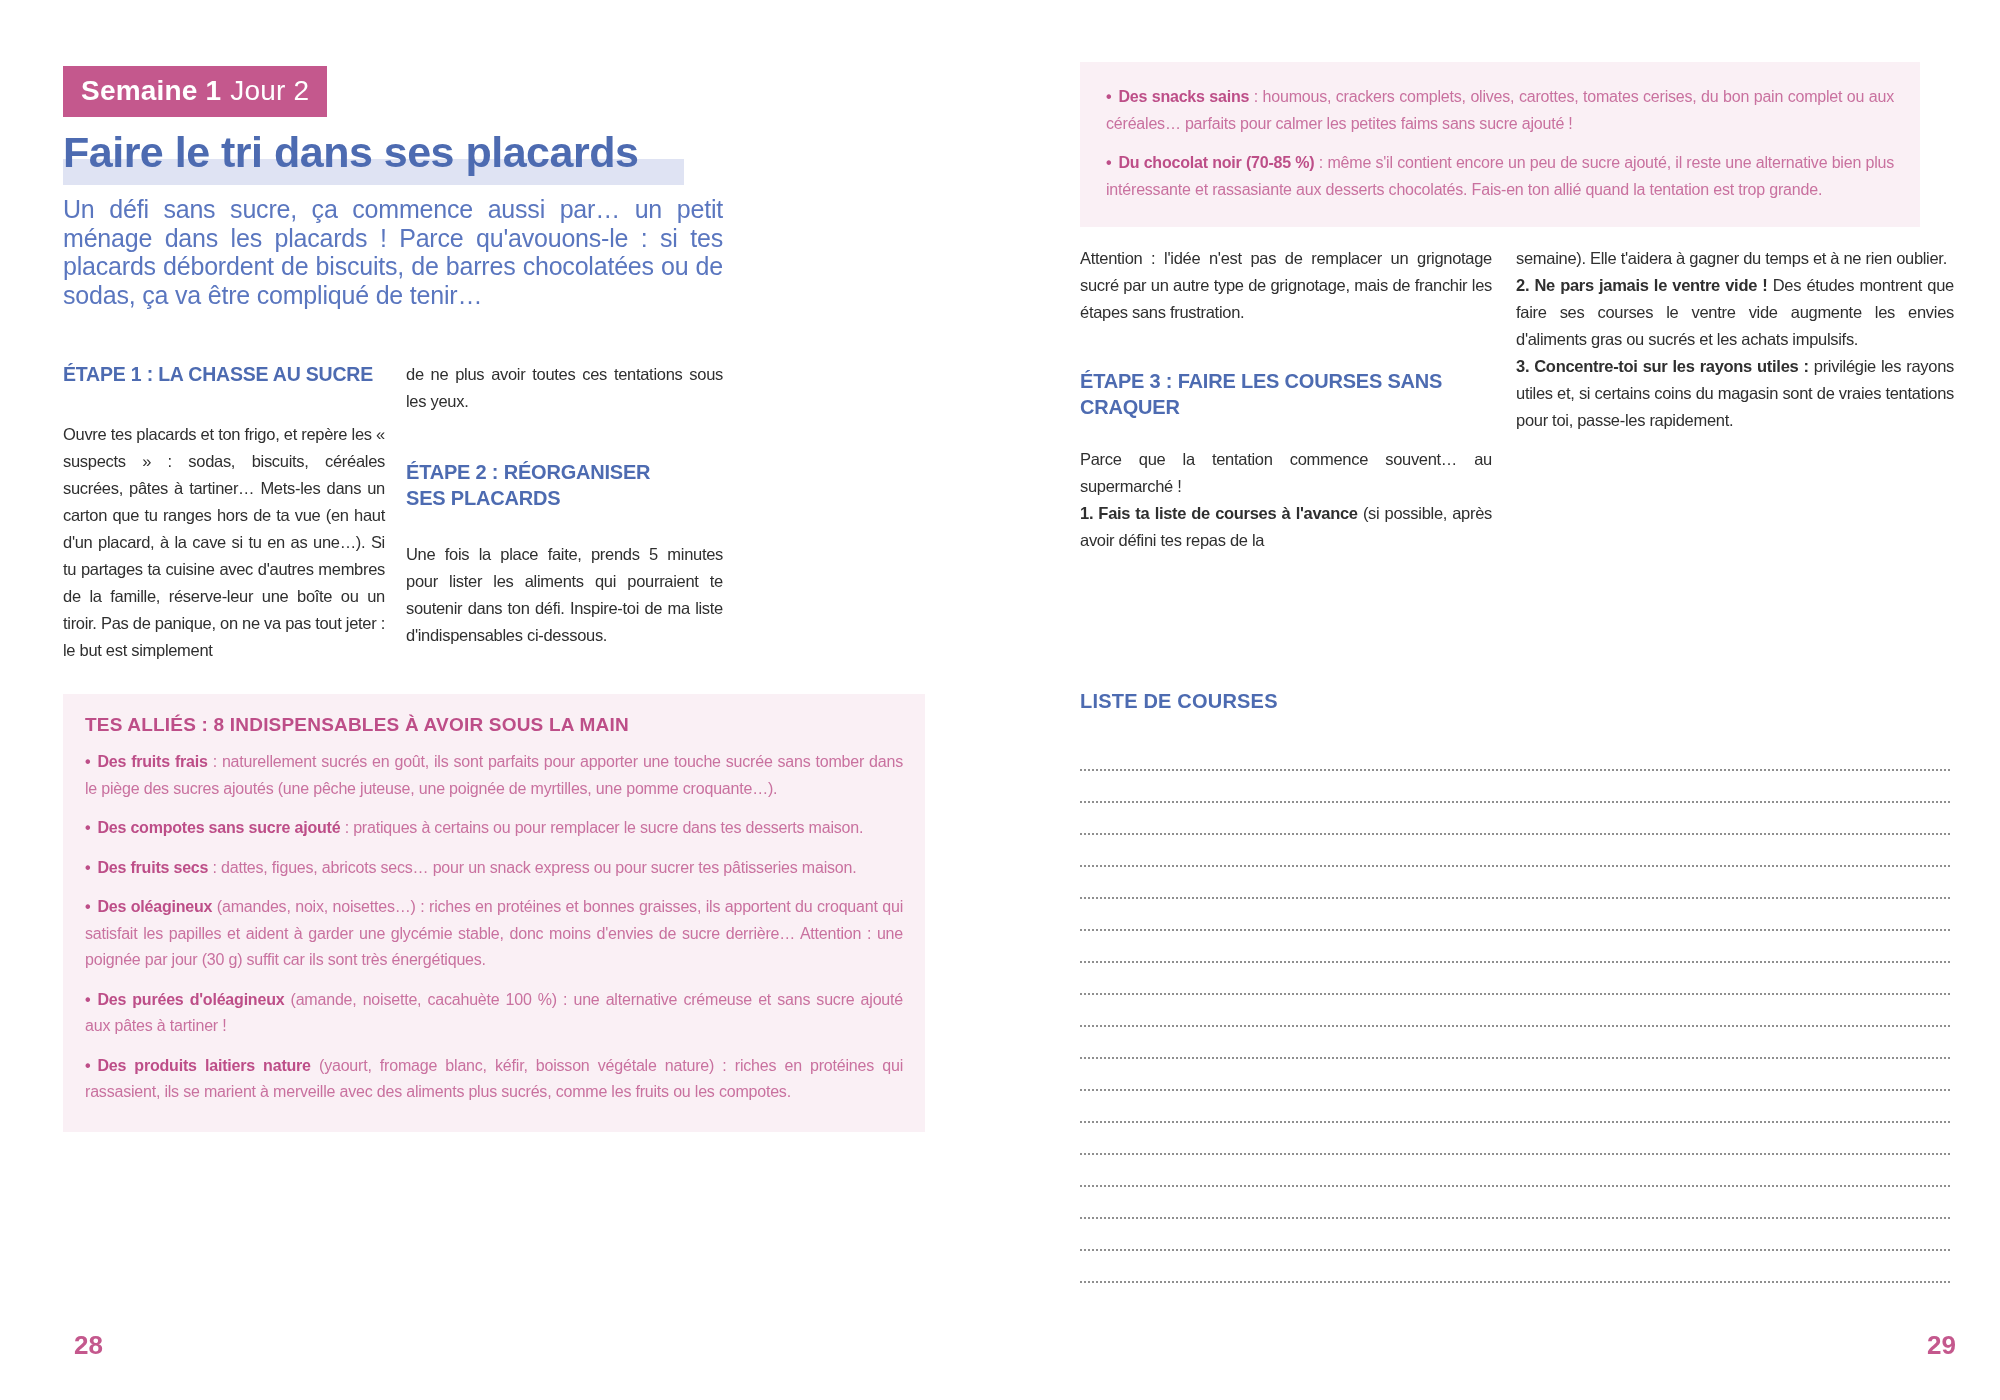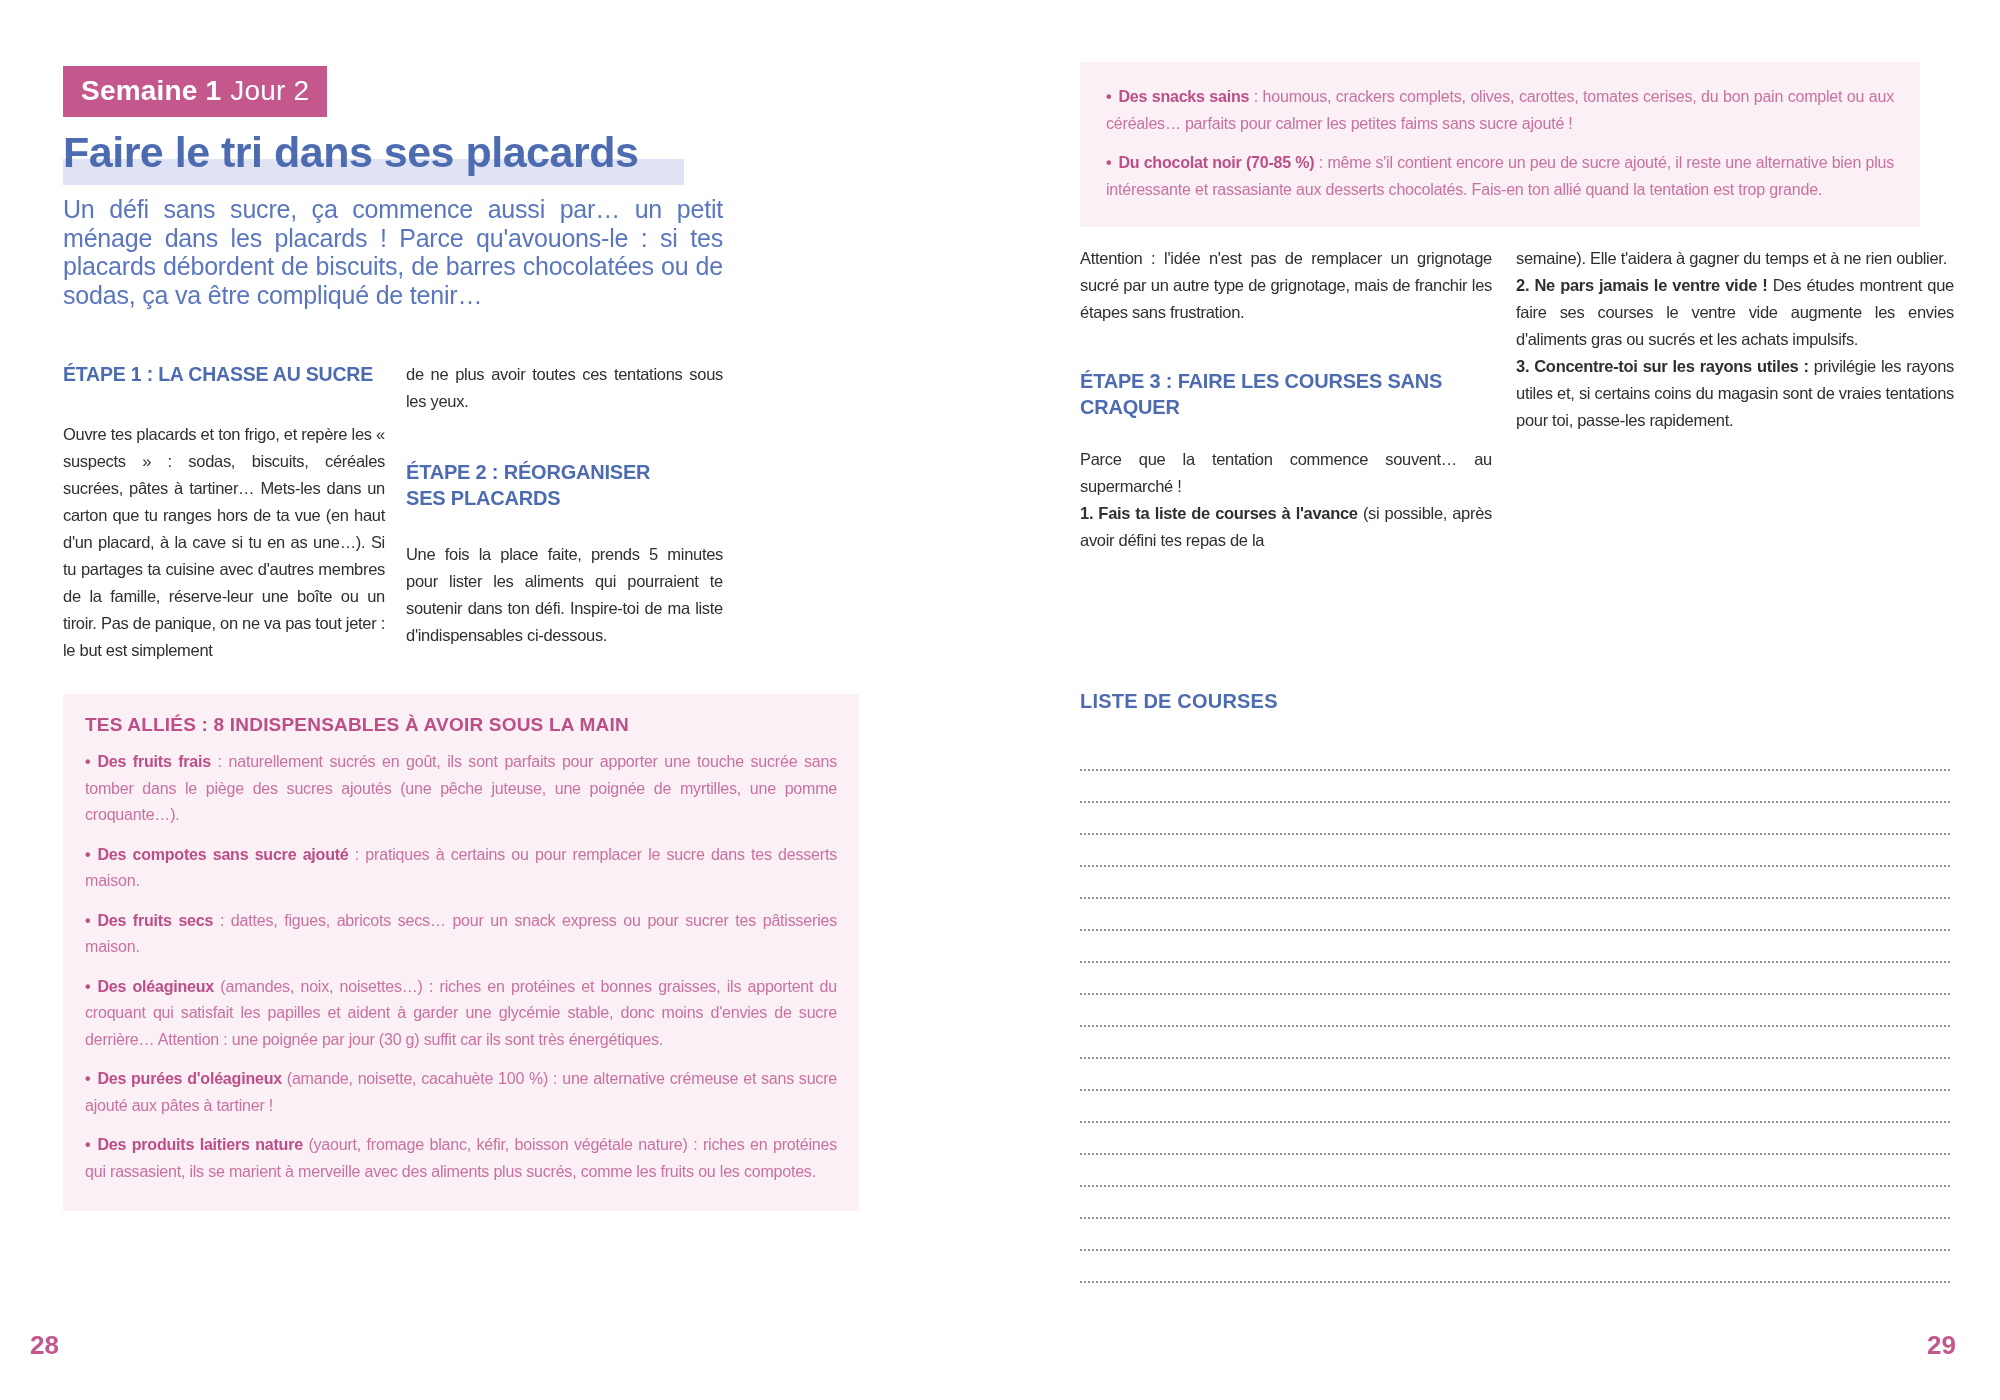--- a/index.html
+++ b/index.html
@@ -61,21 +61,21 @@
     letter-spacing:-.3px;color:var(--body-text);
   }
   .mb-44{margin-bottom:44px;}
   .b{font-weight:bold;}
 
   
   .pinkbox{
     box-sizing:border-box;background:var(--box-pink-bg);
     padding:20px 22px 26px 22px;
   }
-  #page-left .pinkbox{width:796px;margin-top:30px;}
+  #page-left .pinkbox{width:862px;margin-top:30px;}
   #page-right .pinkbox{width:840px;margin-top:62px;padding:22px 26px 24px 26px;}
   .pinkbox .ph{
     margin:0 0 6px 0;font-size:19px;font-weight:bold;color:var(--pink-bold);
     letter-spacing:.2px;
   }
   .ally{
     margin:13px 0 0 0;font-size:16px;line-height:26.5px;text-align:justify;
     color:var(--pink-text);letter-spacing:-.2px;
   }
   .ally .blt{color:var(--pink-bold);font-weight:bold;margin-right:7px;}
@@ -86,20 +86,21 @@
   .shopping h4{
     margin:0;font-size:20px;font-weight:bold;color:var(--accent-blue);
     letter-spacing:.2px;
   }
   .lines{margin-top:26px;}
   .dotline{height:30px;border-bottom:2px dotted var(--dotted);}
 
   .pagenum{
     position:absolute;top:1330px;font-size:26px;font-weight:bold;
     color:var(--accent-pink);
+    margin-left:44px;
   }
   #pn-left{left:30px;}
   #pn-right{right:44px;}
 </style>
 </head>
 <body>
 
 <div class="page" id="page-left">
   <div class="badge">
     <span class="w">Semaine 1</span><span class="d">Jour 2</span>

